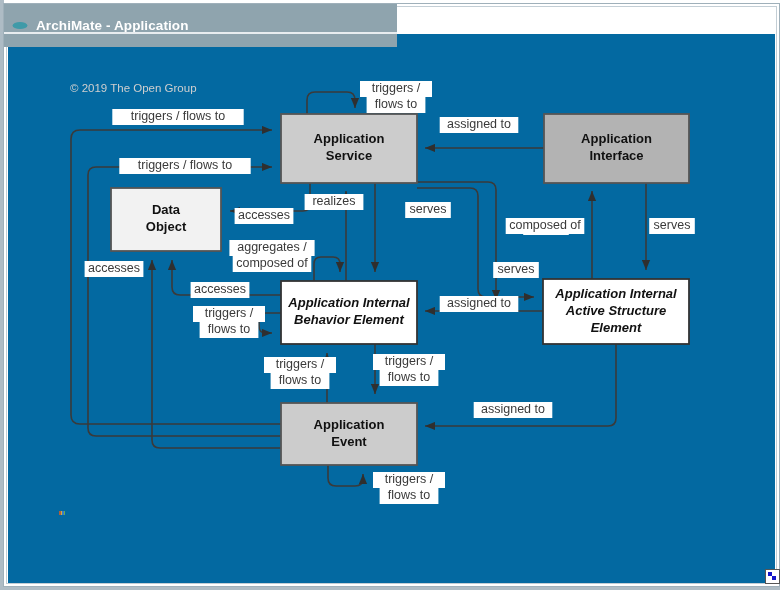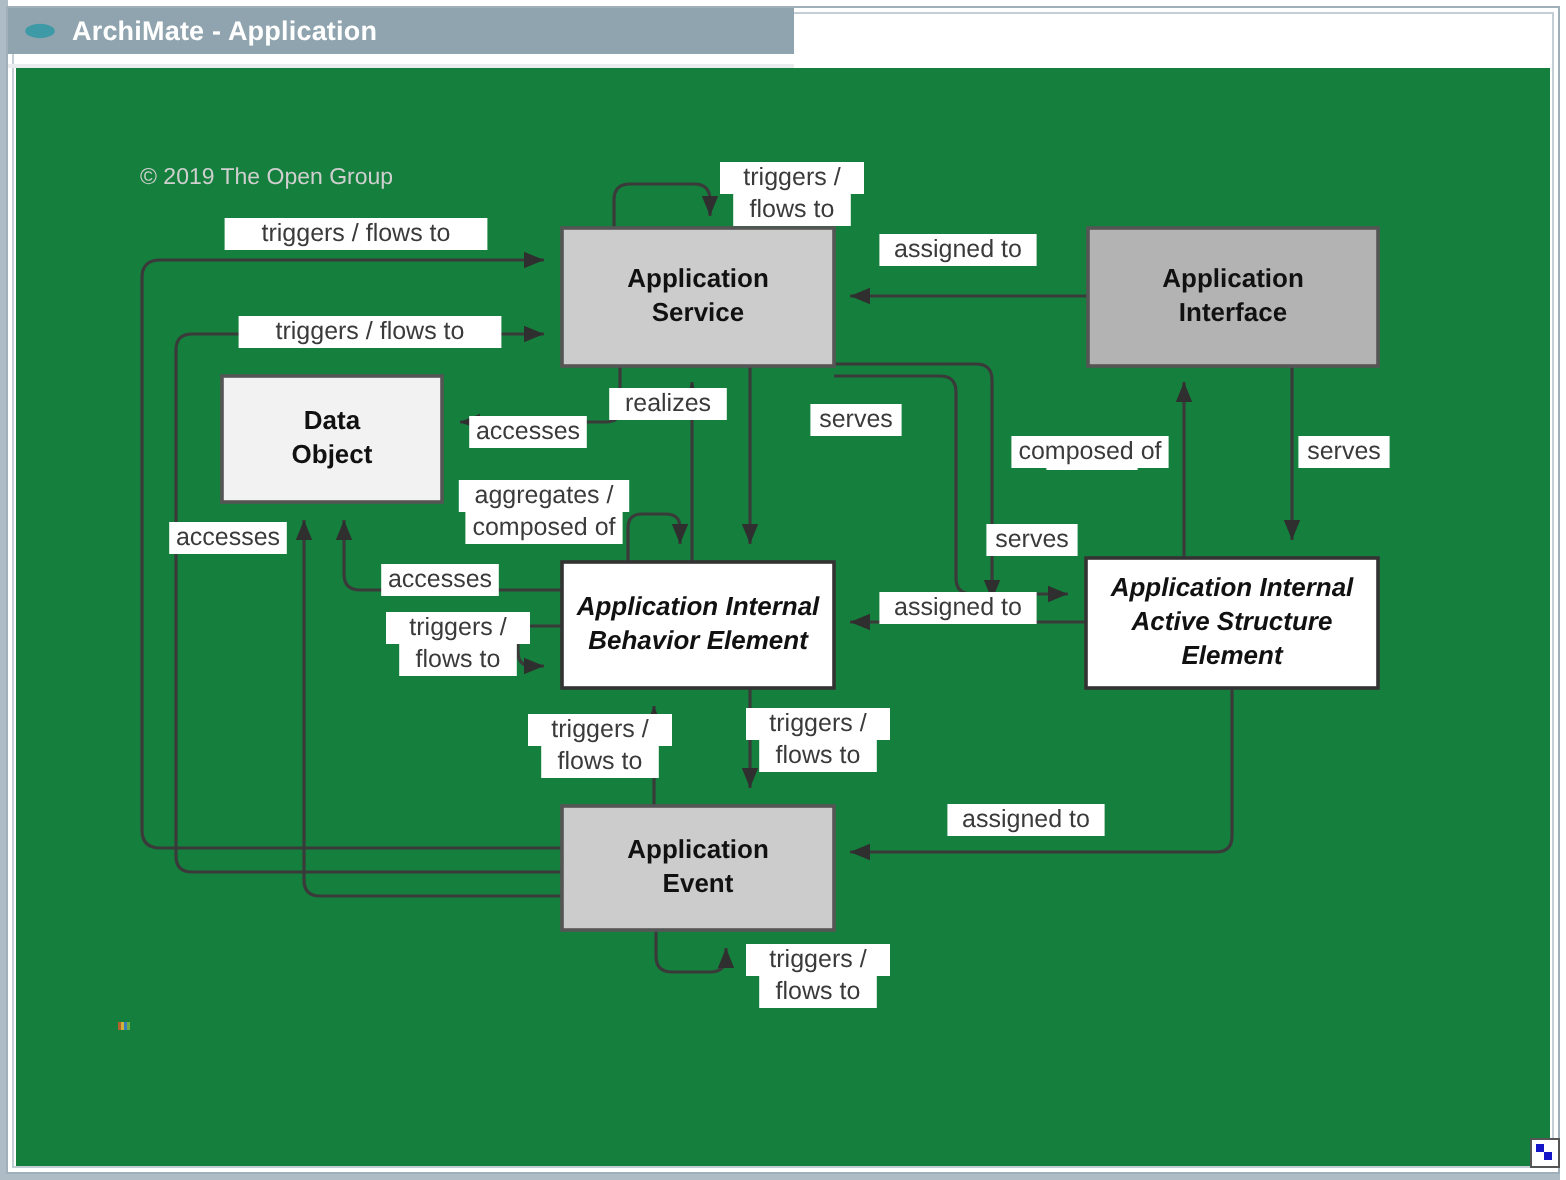--- a/index.html
+++ b/index.html
@@ -58,21 +58,21 @@
     position: absolute;
     right: 0; top: 0;
     width: 3px; height: 590px;
     background: #ffffff;
   }
 
   
   #title-bar {
     position: absolute;
     left: 4px; top: 4px;
-    width: 393px; height: 23px;
+    width: 393px; height: 43px;
     background: #8fa4ae;
     display: flex;
     align-items: center;
     padding-left: 8px;
     box-sizing: border-box;
     z-index: 6;
   }
   #title-bar .tb-icon {
     width: 16px; height: 11px;
     margin-right: 8px;
@@ -93,21 +93,21 @@
     width: 393px; height: 2px;
     background: #e9edf0;
     z-index: 6;
   }
 
   
   #canvas-area {
     position: absolute;
     left: 8px; top: 34px;
     width: 767px; height: 549px;
-    background: #15803d;
+    background: #0369a1;
     overflow: hidden;
     z-index: 2;
   }
   #diagram-svg {
     position: absolute;
     left: 0; top: 0;
   }
 
   
   .node-label {

